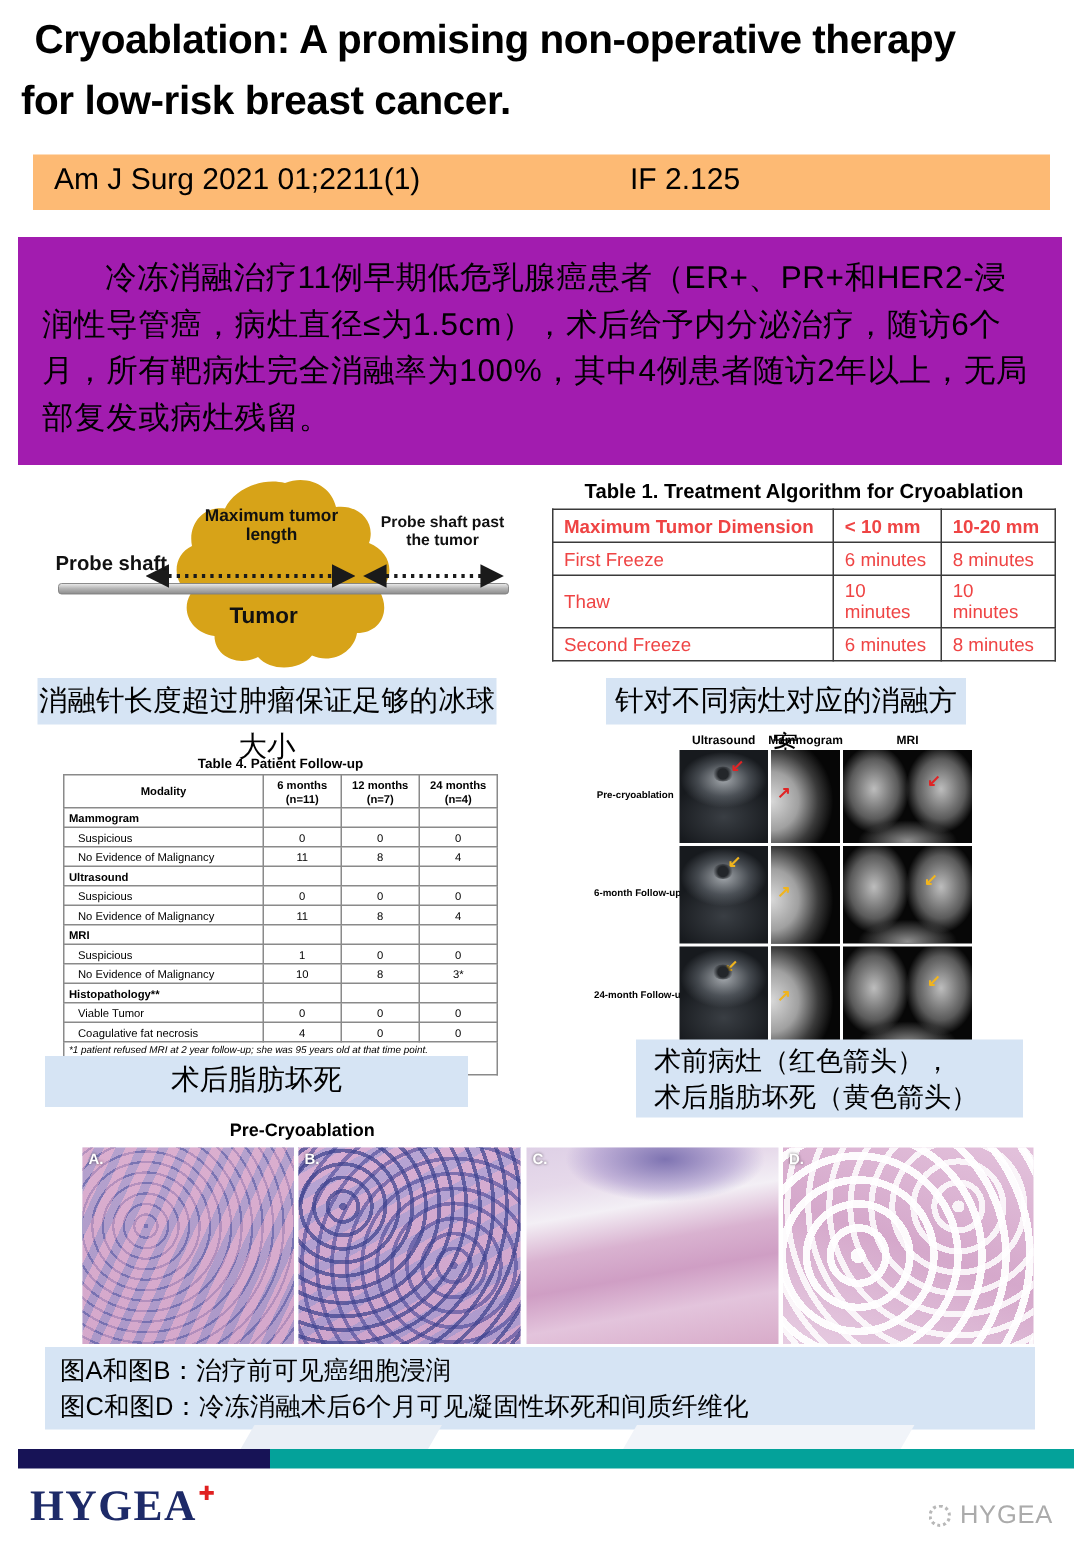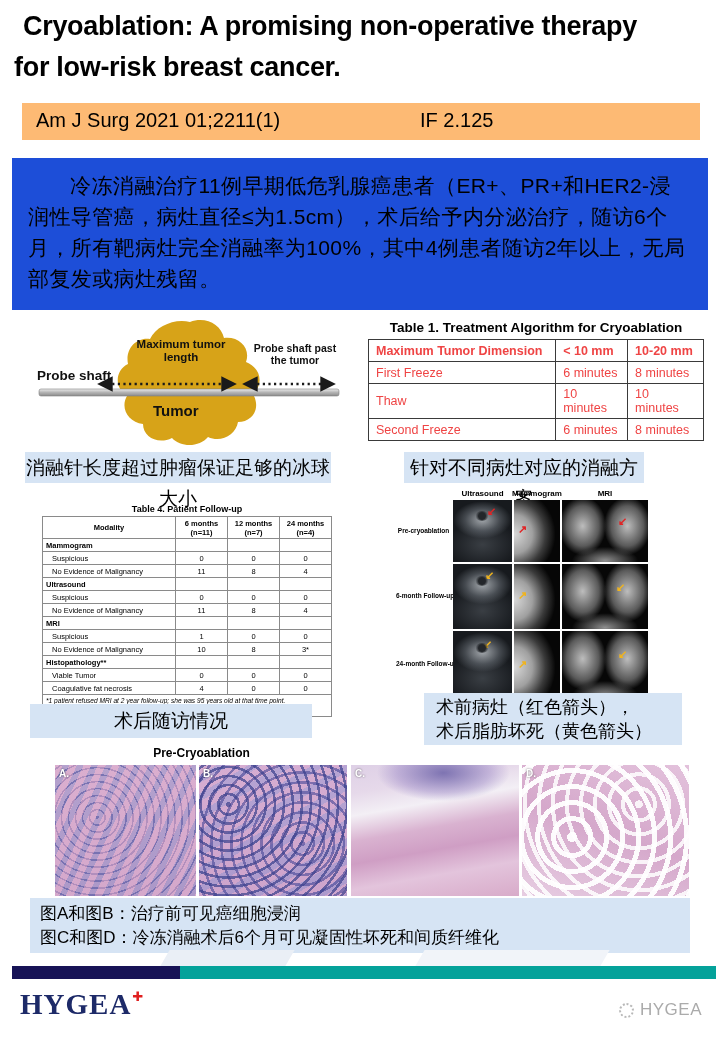--- a/index.html
+++ b/index.html
@@ -9,21 +9,21 @@
   
   .title { position:absolute; top:6px; left:14px; width:702px; font-size:27px; font-weight:bold; color:#000; line-height:41px; letter-spacing:-0.3px; }
   .title .l1 { padding-left:9px; }
 
   
   .journal-bar { position:absolute; top:103px; left:22px; width:678px; height:37px; background:#fdba74; }
   .journal-bar .cit { position:absolute; left:14px; top:6px; font-size:20px; color:#000; }
   .journal-bar .if { position:absolute; left:398px; top:6px; font-size:20px; color:#000; }
 
   
-  .abstract { position:absolute; top:158px; left:12px; width:696px; height:152px; background:#1d4ed8; padding:12px 16px 0 16px; font-size:21px; line-height:31px; color:#000; text-indent:2em; letter-spacing:0.4px; }
+  .abstract { position:absolute; top:158px; left:12px; width:696px; height:152px; background:#a21caf; padding:12px 16px 0 16px; font-size:21px; line-height:31px; color:#000; text-indent:2em; letter-spacing:0.4px; }
 
   
   .diagram { position:absolute; top:316px; left:25px; width:322px; height:132px; }
   .diagram svg { position:absolute; top:0; left:0; }
   .dlabel { position:absolute; font-weight:bold; color:#111; }
   .lbl-probe { left:12px; top:52px; font-size:13.5px; }
   .lbl-max { left:96px; top:22px; width:120px; text-align:center; font-size:11.5px; line-height:13px; }
   .lbl-past { left:224px; top:26px; width:92px; text-align:center; font-size:10.5px; line-height:12px; }
   .lbl-tumor { left:128px; top:86px; font-size:15px; }
 
@@ -255,21 +255,21 @@
           <td class="val">0</td>
         </tr>
     <tr>
       <td class="fnote" colspan="4">
         <div>*1 patient refused MRI at 2 year follow-up; she was 95 years old at that time point.</div>
         <div>**4 patients consented for biopsy at 6 month follow-up time point</div>
       </td>
     </tr>
   </tbody>
     </table>
-  <div class="caption-box cap-table4">术后随访情况</div>
+  <div class="caption-box cap-table4">术后脂肪坏死</div>
 
   <div class="im-colhead" style="left:453px; width:59px;">Ultrasound</div>
   <div class="im-colhead" style="left:512px; width:50px;">Mammogram</div>
   <div class="im-colhead" style="left:562px; width:86px;">MRI</div>
 
   <div class="im-rowlab" style="top:527px;">Pre-cryoablation</div>
   <div class="im-rowlab" style="top:592px;">6-month Follow-up</div>
   <div class="im-rowlab" style="top:660px;">24-month Follow-up</div>
 
   <div class="im-cell img-us" style="left:453px; top:500px; width:59px; height:62px;">

